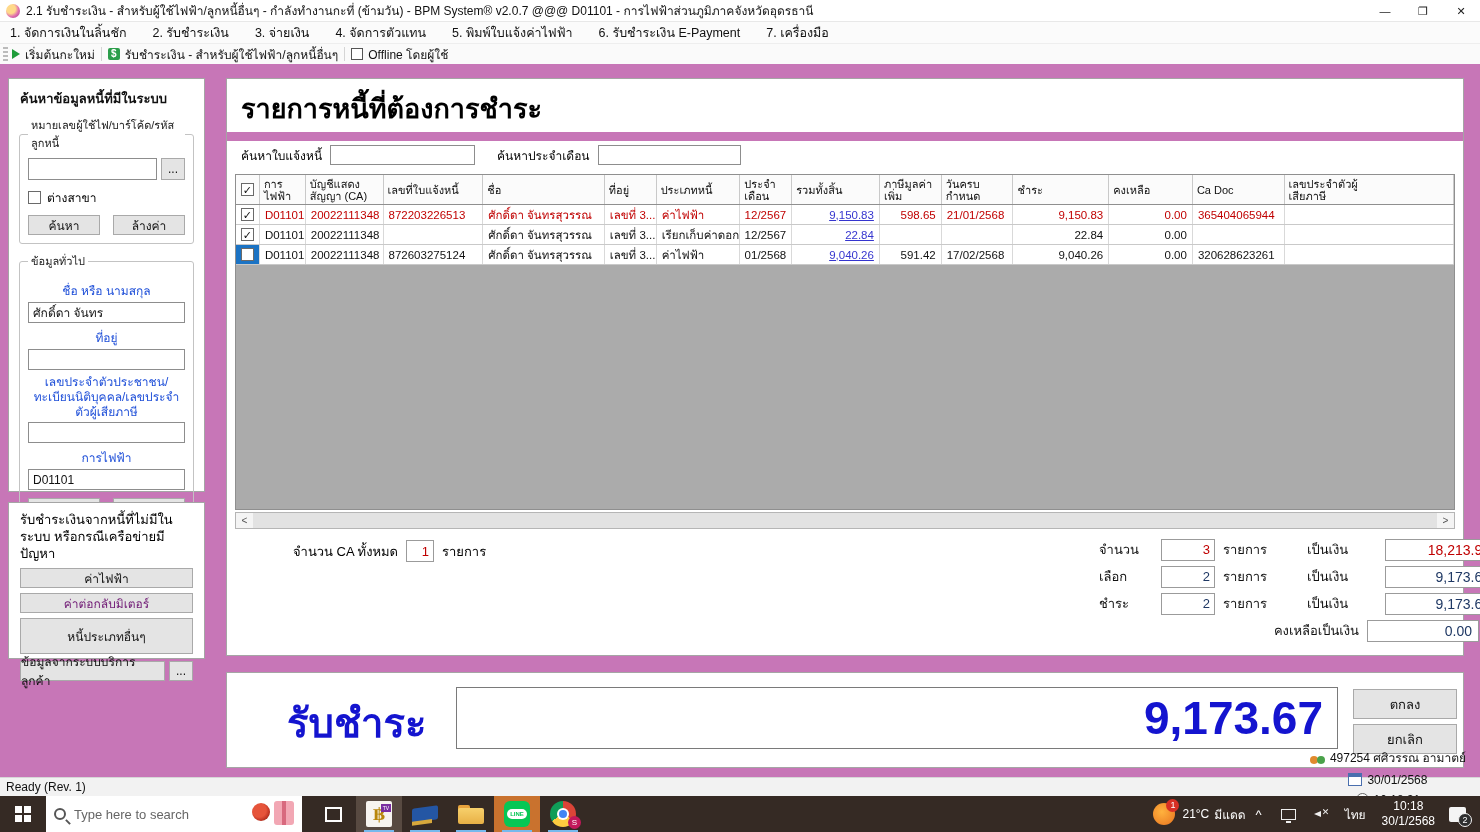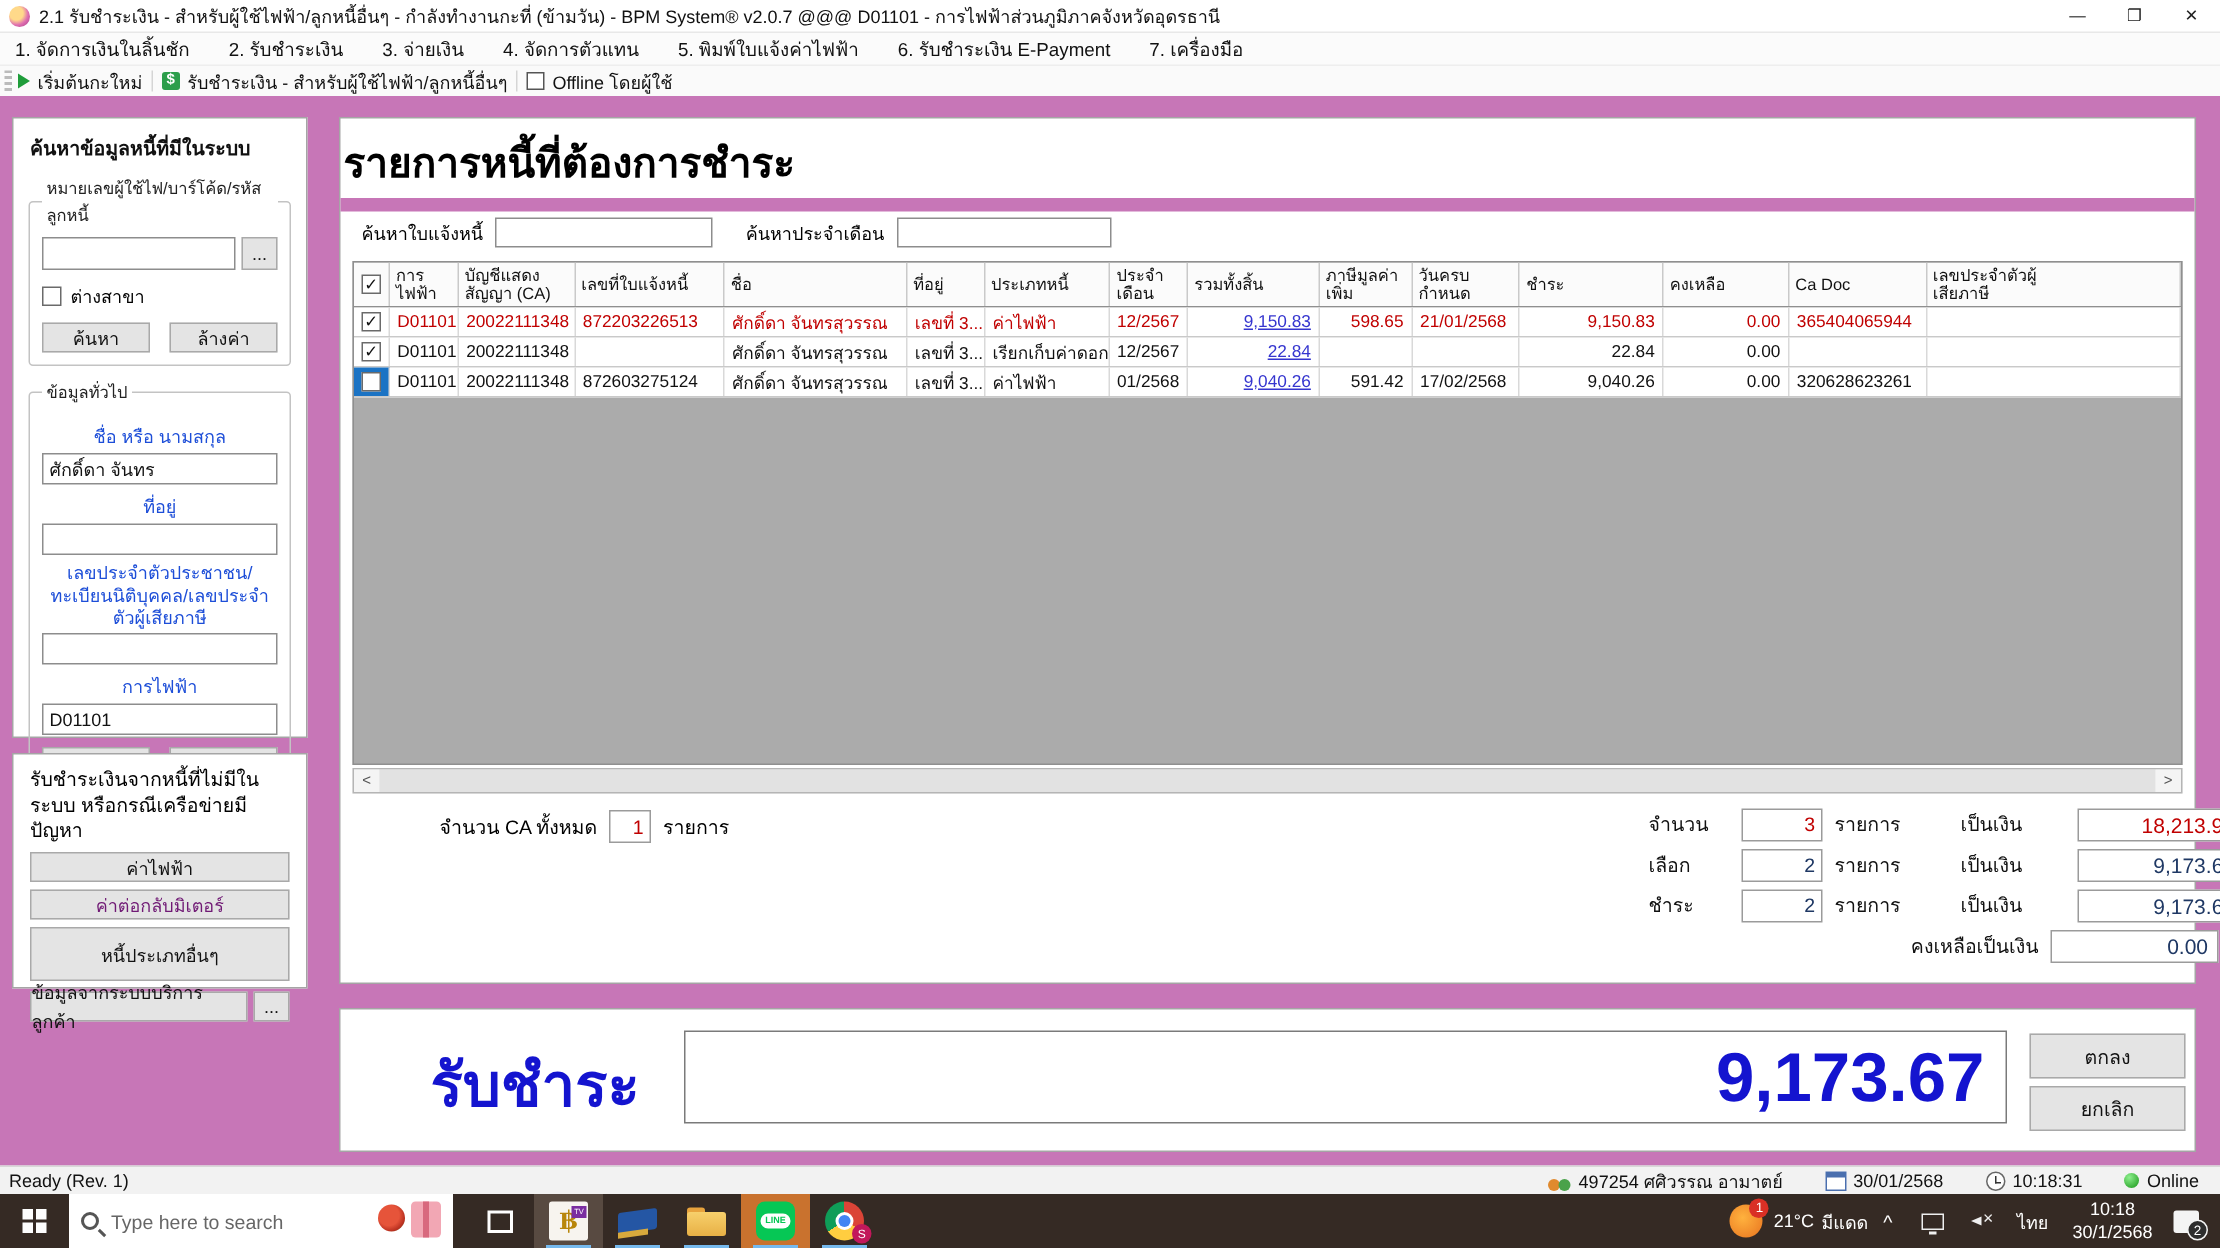--- a/index.html
+++ b/index.html
@@ -45,21 +45,21 @@
   .cbx { width:13px; height:13px; border:1px solid #6a6a6a; background:#fff; display:inline-block; }
 
   
   .side-title { font-size:13px; font-weight:bold; color:#111; padding:9px 11px 7px; }
   .inrow { display:flex; gap:4px; align-items:center; }
   .btnrow { display:flex; justify-content:space-between; margin-top:8px; }
   .btnrow .btn { width:72px; height:20px; }
   .flabel { font-size:12px; color:#1d4ed8; margin:5px 0 2px;text-align:center; }
 
   
-  .main-title { position:absolute; left:2px; top:8px; font-size:27px; font-weight:bold; color:#000; }
+  .main-title { position:absolute; left:14px; top:8px; font-size:27px; font-weight:bold; color:#000; }
   .pink-strip { position:absolute; left:0; right:0; top:53px; height:9px; background:#c776b7; }
   .srow { position:absolute; top:66px; left:14px; right:10px; height:20px; display:flex;
     align-items:center; font-size:12px; }
 
   
   .grid { position:absolute; left:8px; right:8px; top:95px; height:336px; background:#ababab;
     border:1px solid #8f8f8f; overflow:hidden; }
   .tr { display:flex; background:#fff; }
   .th-row { height:30px; background:#fbfbfb; border-bottom:1px solid #8f8f8f; }
   .th { font-size:11px; color:#111; padding:2px 4px; border-right:1px solid #c9c9c9;
@@ -101,21 +101,21 @@
   .pay-label { position:absolute; left:60px; top:18px; font-size:40px; font-weight:bold; color:#1414cf; }
   .pay-box { position:absolute; left:229px; top:14px; width:882px; height:62px;
     border:1px solid #7a7a7a; background:#fff; display:flex; align-items:center;
     justify-content:flex-end; padding:0 14px; }
   .pay-amt { font-size:46px; font-weight:bold; color:#1414cf; }
   .pay-btn { position:absolute; left:1126px; width:104px; height:30px; font-size:13px; }
 
   
   .statusbar { position:absolute; left:0; right:0; top:777px; height:19px; background:#f2f2f2;
     border-top:1px solid #d7d7d7; display:flex; align-items:center; font-size:12px; color:#111; }
-  .sb-right { margin-left:auto; display:flex; align-items:center; gap:6px; padding-right:14px; }
+  .sb-right { margin-left:auto; display:flex; align-items:center; gap:6px; padding-right:14px;flex-direction:column; }
   .sb-item { display:flex; align-items:center; gap:5px; margin-left:22px; }
   .ico-users { width:15px; height:13px; position:relative; }
   .ico-users i { position:absolute; width:8px; height:8px; border-radius:50%; bottom:0; }
   .ico-users i:first-child { left:0; background:#e08a2e; }
   .ico-users i:last-child { right:0; background:#4aa24a; }
   .ico-cal { width:14px; height:13px; border:1px solid #4a6fae; background:#fff; position:relative; }
   .ico-cal::before { content:""; position:absolute; top:0; left:0; right:0; height:3px; background:#4a6fae; }
   .ico-clock { width:13px; height:13px; border:1px solid #666; border-radius:50%; position:relative; background:#fdfdfd; }
   .ico-clock::before { content:""; position:absolute; left:5px; top:2px; width:1.5px; height:5px; background:#333; }
   .ico-clock::after { content:""; position:absolute; left:5px; top:6px; width:4px; height:1.5px; background:#333; }

